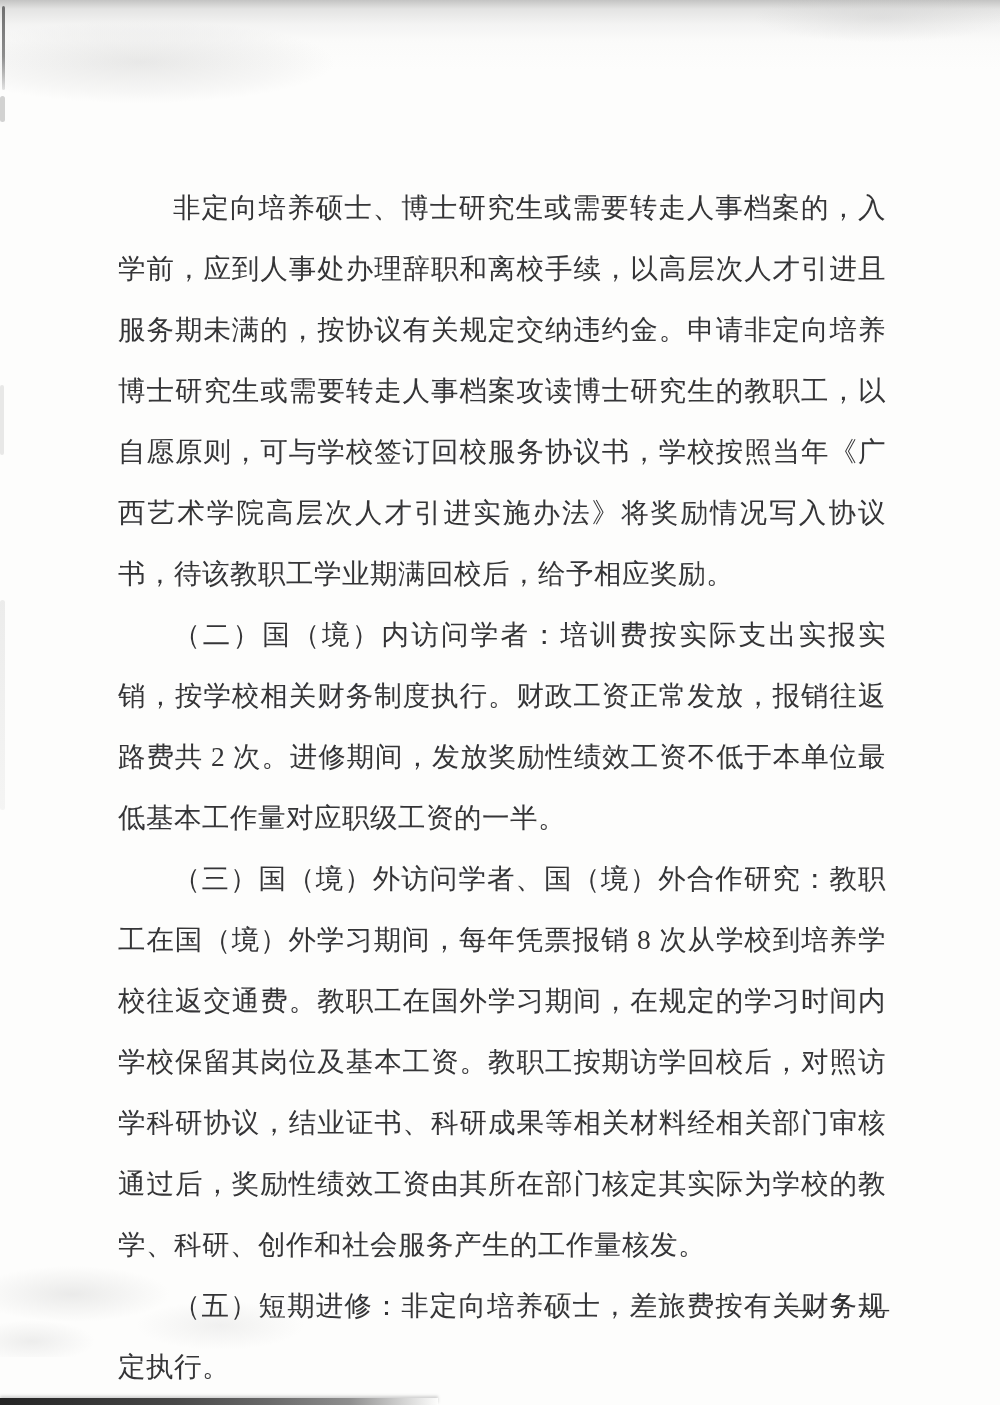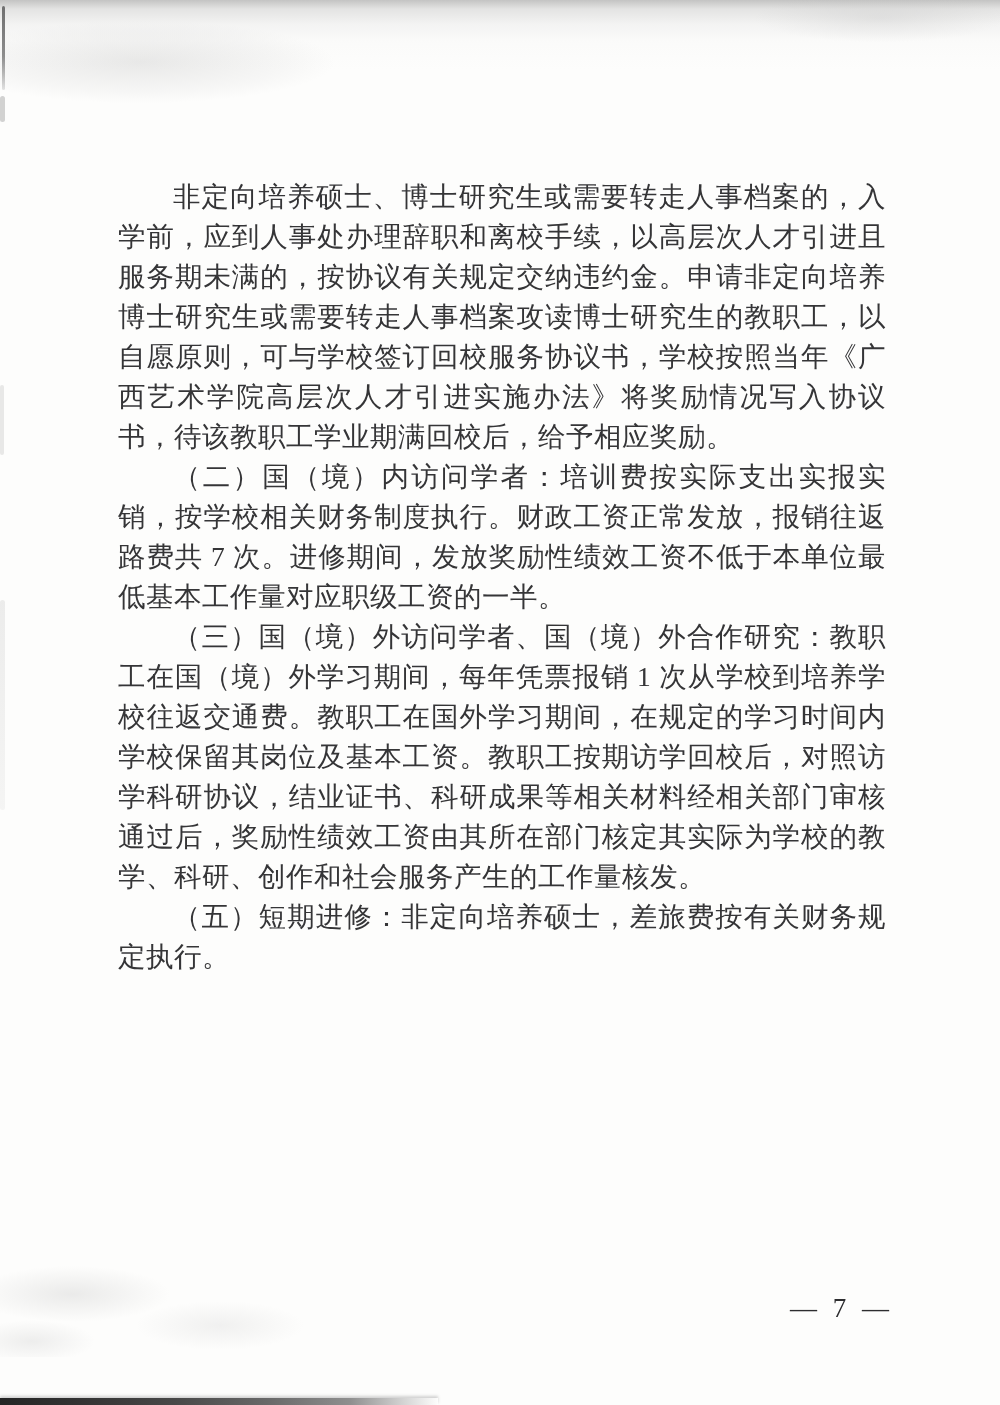--- a/index.html
+++ b/index.html
@@ -81,21 +81,21 @@
     box-shadow: 0 -2px 3px rgba(130,130,130,0.35);
   }
 
   
   .text-block {
     position: absolute;
     left: 118px;
     top: 177px;
     width: 768px;
     font-size: 27.5px;
-    line-height: 40px;
+    line-height: 61px;
     color: #353537;
     letter-spacing: 0.5px;
   }
   .para {
     margin: 0;
     text-indent: 2em;
     text-align: justify;
     text-justify: inter-ideograph;
   }
   .page-number {
@@ -119,20 +119,20 @@
   <div class="artifact-top-shading"></div>
   <div class="artifact-left-line"></div>
   <div class="artifact-left-smudge-1"></div>
   <div class="artifact-left-smudge-2"></div>
   <div class="artifact-left-smudge-3"></div>
   <div class="artifact-bottom-left-smudge"></div>
   <div class="artifact-bottom-bar"></div>
 
   <div class="text-block" style="color: rgb(53, 53, 55);">
       <p class="para">非定向培养硕士、博士研究生或需要转走人事档案的，入学前，应到人事处办理辞职和离校手续，以高层次人才引进且服务期未满的，按协议有关规定交纳违约金。申请非定向培养博士研究生或需要转走人事档案攻读博士研究生的教职工，以自愿原则，可与学校签订回校服务协议书，学校按照当年《广西艺术学院高层次人才引进实施办法》将奖励情况写入协议书，待该教职工学业期满回校后，给予相应奖励。</p>
-      <p class="para">（二）国（境）内访问学者：培训费按实际支出实报实销，按学校相关财务制度执行。财政工资正常发放，报销往返路费共 7 次。进修期间，发放奖励性绩效工资不低于本单位最低基本工作量对应职级工资的一半。</p>
-      <p class="para">（三）国（境）外访问学者、国（境）外合作研究：教职工在国（境）外学习期间，每年凭票报销 1 次从学校到培养学校往返交通费。教职工在国外学习期间，在规定的学习时间内学校保留其岗位及基本工资。教职工按期访学回校后，对照访学科研协议，结业证书、科研成果等相关材料经相关部门审核通过后，奖励性绩效工资由其所在部门核定其实际为学校的教学、科研、创作和社会服务产生的工作量核发。</p>
+      <p class="para">（二）国（境）内访问学者：培训费按实际支出实报实销，按学校相关财务制度执行。财政工资正常发放，报销往返路费共 2 次。进修期间，发放奖励性绩效工资不低于本单位最低基本工作量对应职级工资的一半。</p>
+      <p class="para">（三）国（境）外访问学者、国（境）外合作研究：教职工在国（境）外学习期间，每年凭票报销 8 次从学校到培养学校往返交通费。教职工在国外学习期间，在规定的学习时间内学校保留其岗位及基本工资。教职工按期访学回校后，对照访学科研协议，结业证书、科研成果等相关材料经相关部门审核通过后，奖励性绩效工资由其所在部门核定其实际为学校的教学、科研、创作和社会服务产生的工作量核发。</p>
       <p class="para">（五）短期进修：非定向培养硕士，差旅费按有关财务规定执行。</p>
     </div>
 
   <div class="page-number">— 7 —</div>
 
 </div>
 
 </body></html>

